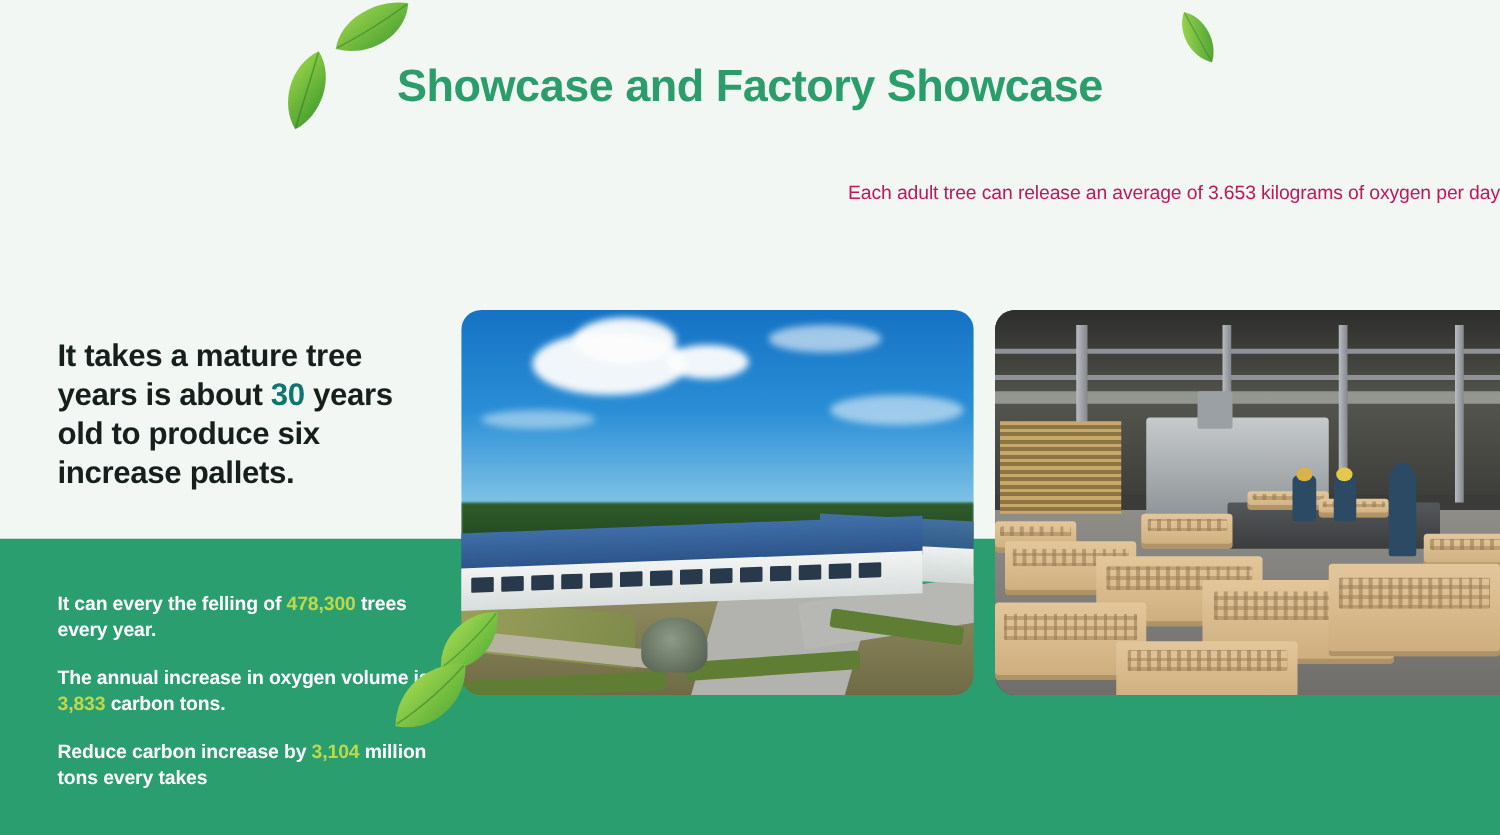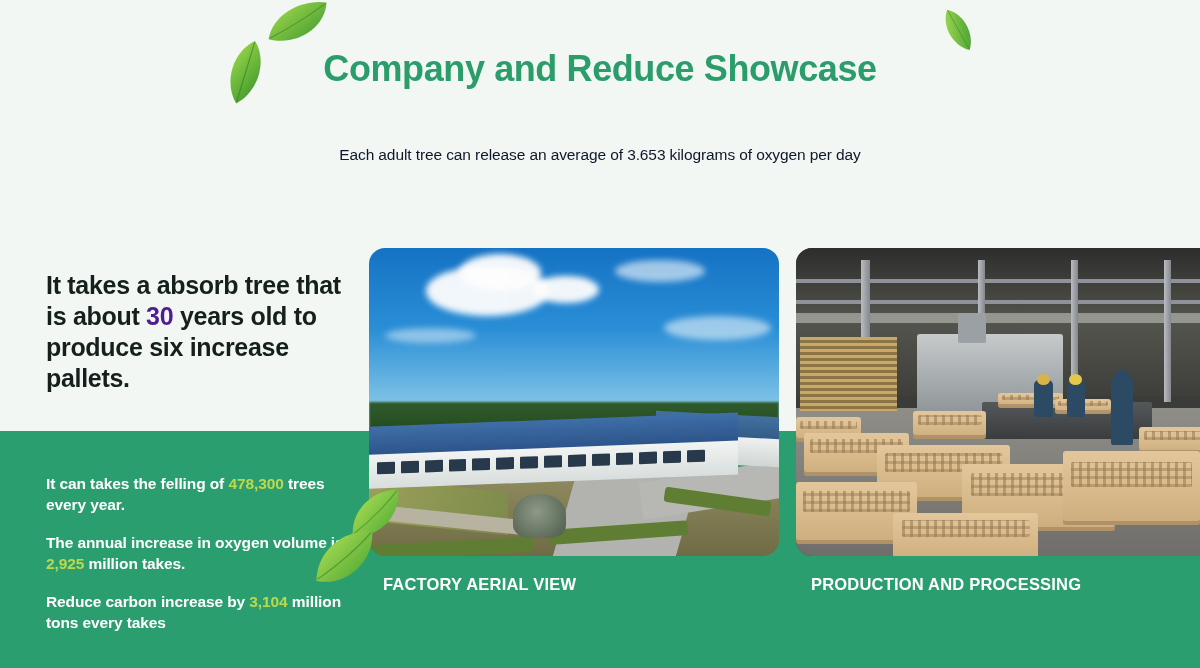--- a/index.html
+++ b/index.html
@@ -23,23 +23,23 @@
     text-align: center;
     font-size: 36px;
     font-weight: bold;
     letter-spacing: -0.4px;
     color: #2a9d6a;
   }
   .sub-line {
     position: absolute;
     left: 0;
     width: 1200px;
-    text-align: center;
+    text-align: right;
     font-size: 15.5px;
-    color: #0f172a;
+    color: #be185d;
     letter-spacing: -0.1px;
   }
   #sub1 { top: 146px; }
   #sub2 { top: 173px; }
 
   
   #green-panel {
     position: absolute;
     left: 0; top: 431px;
     width: 1200px; height: 237px;
@@ -50,21 +50,21 @@
   #headline {
     position: absolute;
     left: 46px; top: 270px;
     width: 300px;
     font-size: 25px;
     font-weight: bold;
     line-height: 31px;
     color: #15201c;
     letter-spacing: -0.3px;
   }
-  #headline .hl { color: #4c1d95; }
+  #headline .hl { color: #0f766e; }
 
   
   #stats {
     position: absolute;
     left: 46px; top: 474px;
     width: 300px;
     z-index: 4;
   }
   .stat {
     font-size: 15.5px;
@@ -230,33 +230,33 @@
   #leaf-panel-a { left: 345px; top: 488px; width: 62px; height: 54px;  transform: rotate(-18deg); }
   #leaf-panel-b { left: 309px; top: 528px; width: 72px; height: 62px;  transform: rotate(-14deg); }
 </style>
 </head>
 <body>
 
 <div id="page">
 
   <div id="green-panel"></div>
 
-  <div id="title">Company and Reduce Showcase</div>
+  <div id="title">Showcase and Factory Showcase</div>
   <div class="sub-line" id="sub1">Each adult tree can release an average of 3.653 kilograms of oxygen per day</div>
 
   <div id="headline">
-    <span>It takes a absorb tree that is about </span><span class="hl">30</span><span> years old to produce six increase pallets.</span>
+    <span>It takes a mature tree years is about </span><span class="hl">30</span><span> years old to produce six increase pallets.</span>
   </div>
 
   <div id="stats">
     <div class="stat">
-      <span>It can takes the felling of </span><span class="num">478,300</span><span> trees every year.</span>
+      <span>It can every the felling of </span><span class="num">478,300</span><span> trees every year.</span>
     </div>
     <div class="stat">
-      <span>The annual increase in oxygen volume is </span><span class="num">2,925</span><span> million takes.</span>
+      <span>The annual increase in oxygen volume is </span><span class="num">3,833</span><span> carbon tons.</span>
     </div>
     <div class="stat">
       <span>Reduce carbon increase by </span><span class="num">3,104</span><span> million tons every takes</span>
     </div>
   </div>
 
   <div class="photo" id="photo-left">
     <div class="ph-layer" id="ph-sky"></div>
     <div class="cloud" style="left:14%;top:6%;width:30%;height:16%;"></div>
     <div class="cloud" style="left:22%;top:2%;width:20%;height:12%;"></div>
@@ -324,22 +324,20 @@
     <div class="pallet" style="left:29%;top:53%;width:18%;height:9%;"></div>
     <div class="pallet" style="left:0%;top:55%;width:16%;height:8%;"></div>
     <div class="pallet" style="left:2%;top:60%;width:26%;height:14%;"></div>
     <div class="pallet" style="left:20%;top:64%;width:33%;height:18%;"></div>
     <div class="pallet" style="left:41%;top:70%;width:38%;height:22%;"></div>
     <div class="pallet" style="left:66%;top:66%;width:34%;height:24%;"></div>
     <div class="pallet" style="left:0%;top:76%;width:30%;height:20%;"></div>
     <div class="pallet" style="left:24%;top:86%;width:36%;height:16%;"></div>
   </div>
 
-  <div class="caption" id="cap-left">FACTORY AERIAL VIEW</div>
-  <div class="caption" id="cap-right">PRODUCTION AND PROCESSING</div>
 
   <div class="leaf" id="leaf-top">
     <svg viewBox="0 0 100 60">
       <defs>
           <linearGradient id="lg1" x1="0" y1="0" x2="1" y2="1">
         <stop offset="0%" stop-color="#a6d94f"></stop>
             <stop offset="100%" stop-color="#3f9b2e"></stop>
       </linearGradient>
         </defs>
       <path d="M4 44 C18 8 66 -2 96 10 C86 46 40 62 4 44 Z" fill="url(#lg1)"></path>

